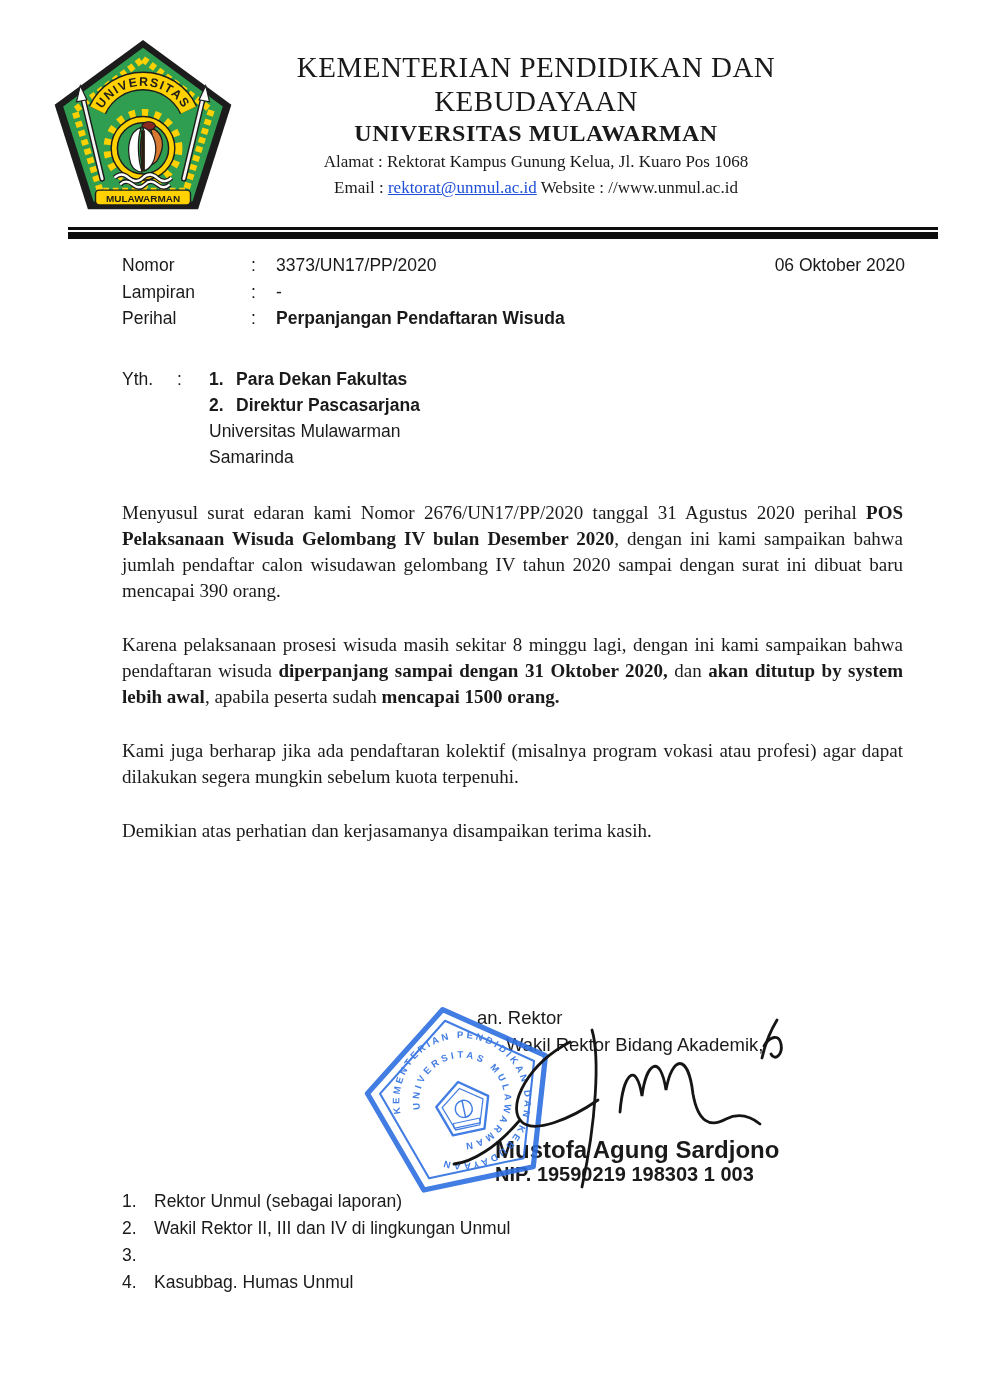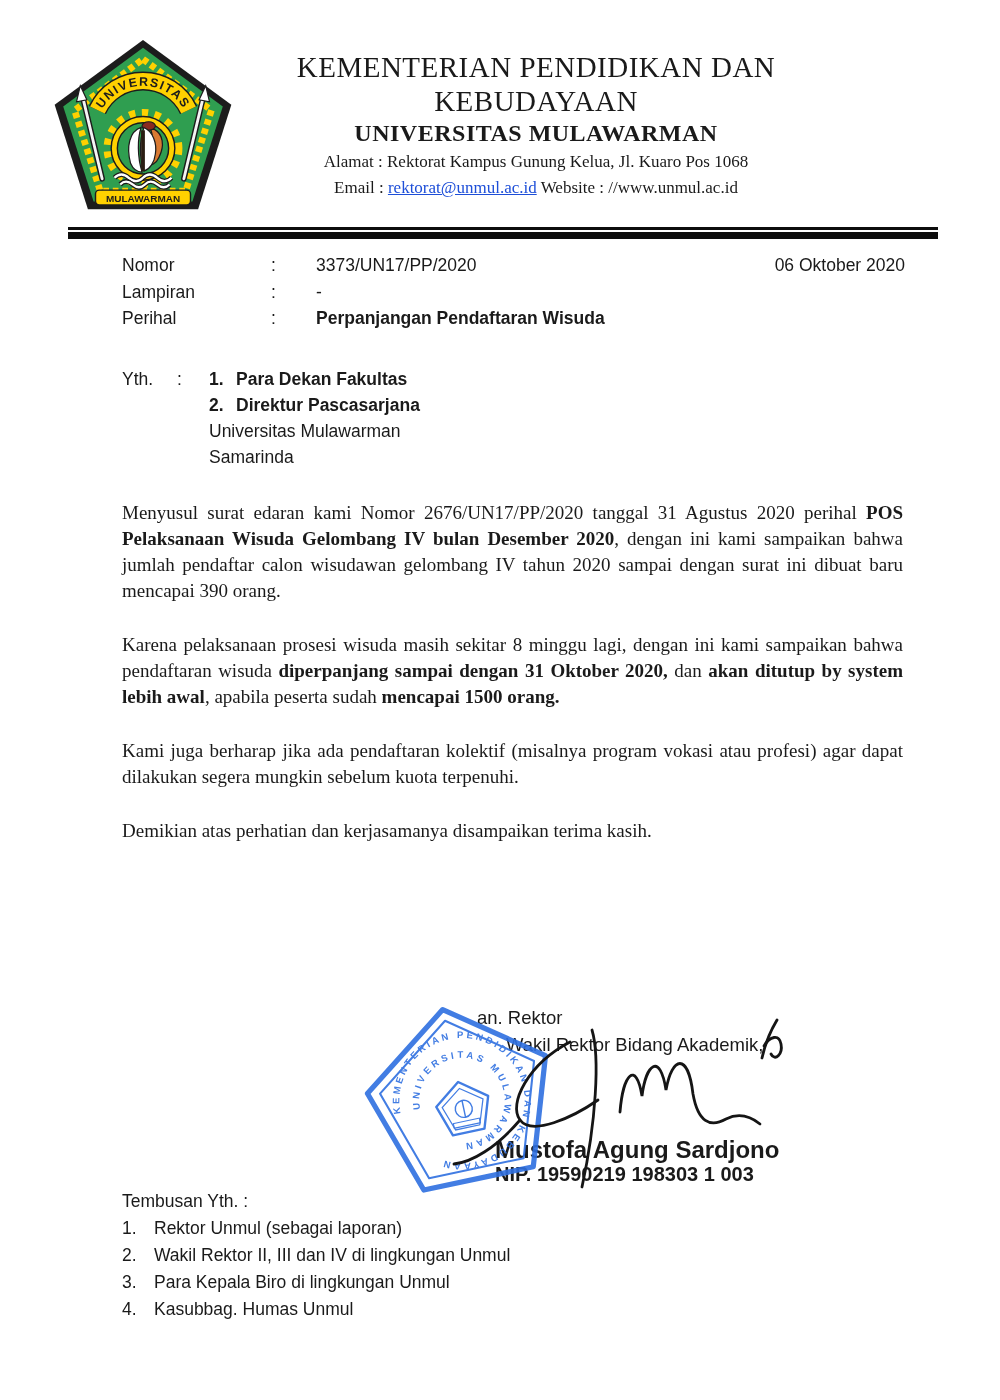--- a/index.html
+++ b/index.html
@@ -11,21 +11,21 @@
                font-family:"Liberation Serif",serif;}
   .h-ministry{font-size:29px;line-height:34px;letter-spacing:.5px;}
   .h-univ{font-size:24px;line-height:31px;font-weight:bold;letter-spacing:.5px;}
   .h-addr{font-size:17px;line-height:26px;}
   .h-link{color:#1d4ed8;text-decoration:underline;cursor:pointer;}
   .rule{position:absolute;left:68px;width:870px;}
   .rule-thin{top:227px;height:3px;background:#0d0d0d;}
   .rule-thick{top:232px;height:7px;background:#0d0d0d;}
   
   .meta{position:absolute;left:122px;top:252px;width:783px;font-size:17.5px;line-height:26.5px;}
-  .meta-row{display:flex;gap:20px;}
+  .meta-row{display:flex;}
   .meta-label{width:129px;}
   .meta-colon{width:25px;}
   .bold{font-weight:bold;}
   .date{position:absolute;right:0;top:0;}
   
   .yth{position:absolute;left:122px;top:366px;width:600px;font-size:17.5px;line-height:26px;display:flex;}
   .yth-label{width:55px;}
   .yth-colon{width:32px;}
   .yth-line{display:flex;}
   .yth-num{width:27px;}
@@ -172,32 +172,30 @@
       <path d="M 172 18 C 180 45 176 110 162 175"></path>
       <path d="M 150 30 C 108 52 88 92 100 108 C 112 124 152 106 178 88"></path>
       <path d="M 100 108 C 76 136 52 150 34 152"></path>
       <path d="M 200 100 C 203 62 216 48 222 84 C 226 52 240 40 246 78 C 252 44 268 40 273 82 C 278 110 290 116 306 107 C 318 101 330 104 340 112"></path>
       <path d="M 342 46 C 345 32 351 18 357 8"></path>
       <path d="M 344 34 C 350 24 359 22 361 32 C 363 42 355 50 351 42"></path>
     </g>
   </svg>
 
   <div class="tembusan">
-    <div>Tembusan Yth. :</div>
     <div class="tb-row">
       <span class="tb-num">1.</span>
       <span>Rektor Unmul (sebagai laporan)</span>
     </div>
     <div class="tb-row">
       <span class="tb-num">2.</span>
       <span>Wakil Rektor II, III dan IV di lingkungan Unmul</span>
     </div>
     <div class="tb-row">
       <span class="tb-num">3.</span>
-      <span>Para Kepala Biro di lingkungan Unmul</span>
     </div>
     <div class="tb-row">
       <span class="tb-num">4.</span>
       <span>Kasubbag. Humas Unmul</span>
     </div>
   </div>
 
 </div>
 
 </body></html>

